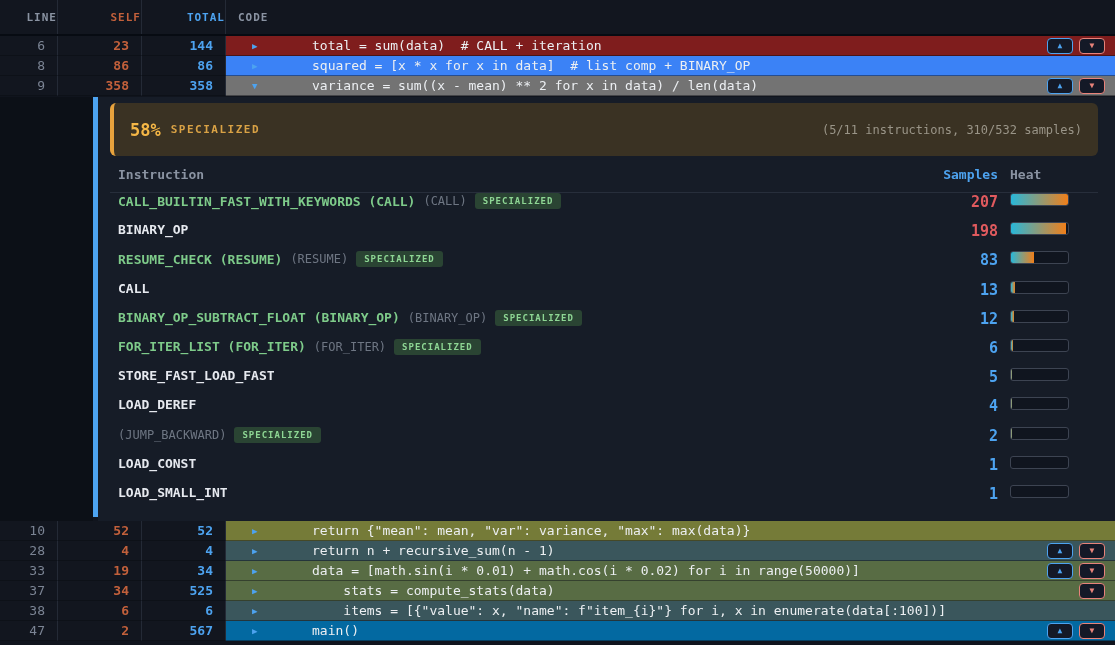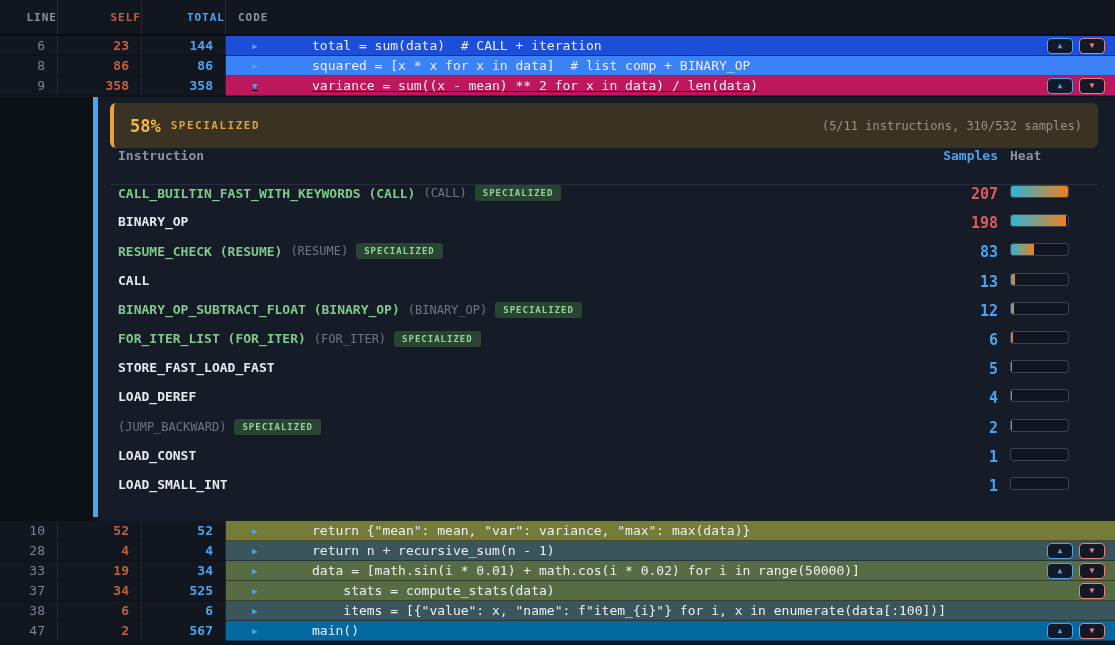--- a/index.html
+++ b/index.html
@@ -39,29 +39,29 @@
          font-family:"DejaVu Sans Mono", monospace; }
   .bup { border:1.5px solid var(--accent_blue); color:var(--accent_blue); }
   .bdn { border:1.5px solid var(--salmon); color:var(--salmon); }
 
   
   #panel { position:absolute; left:0; top:97px; width:1115px; height:424px; }
   .pleft { position:absolute; left:0; top:0; width:93px; height:424px; background:var(--panel_left); }
   .pbar  { position:absolute; left:93px; top:0; width:5px; height:420px; background:var(--accent_blue); }
   .pcontent { position:absolute; left:98px; top:0; width:1017px; height:424px; background:var(--panel_bg); }
 
-  .banner { margin:6px 17px 0 12px; height:45px; background:var(--banner_bg);
+  .banner { margin:6px 17px 0 12px; height:53px; background:var(--banner_bg);
             border-left:4px solid var(--banner_border); border-radius:6px;
             display:flex; align-items:center; padding:0 16px; }
   .pct { font-size:17px; font-weight:bold; color:var(--banner_pct); }
   .plabel { margin-left:10px; font-size:11px; font-weight:bold; letter-spacing:1.5px; color:var(--banner_label); }
   .pmeta { margin-left:auto; font-size:12px; color:var(--banner_meta); }
 
   .subtable { margin:0 17px 0 12px; }
-  .sthead { display:flex; height:37px; padding:0 29px 0 8px;
+  .sthead { display:flex; align-items:center; height:37px; padding:0 29px 0 8px;
             border-bottom:1px solid var(--divider); }
   .sth-name { flex:1; font-size:13px; font-weight:bold; color:var(--gray_text); }
   .sth-samples { width:70px; text-align:right; font-size:13px; font-weight:bold; color:var(--accent_blue); }
   .sth-heat { width:59px; margin-left:12px; font-size:13px; font-weight:bold; color:var(--gray_text); }
 
   .irow { display:flex; align-items:flex-start; height:29.2px; padding:0 29px 0 8px; }
   .iname { flex:1; display:flex; align-items:center; gap:8px; min-width:0; }
   .nm { font-size:13px; font-weight:bold; color:var(--white_name); white-space:nowrap; }
   .irow.spec .nm { color:var(--green_name); }
   .paren { font-size:12px; color:var(--paren_gray); white-space:nowrap; }
@@ -85,21 +85,21 @@
       <div class="th">LINE</div>
       <div class="th self-h">SELF</div>
       <div class="th total-h">TOTAL</div>
       <div class="th code-h">CODE</div>
     </div>
 
     <div class="crow">
       <div class="c line">6</div>
       <div class="c self">23</div>
       <div class="c total">144</div>
-      <div class="code" style="background: #1d4ed8;">
+      <div class="code" style="background: #7f1d1d;">
         <span class="tri tri-r"></span>
         <span class="codetext">total = sum(data)  # CALL + iteration</span>
         <span class="btns">
           <button class="btn bup">▲</button>
           <button class="btn bdn">▼</button>
         </span>
       </div>
     </div>
 
     <div class="crow">
@@ -109,21 +109,21 @@
       <div class="code" style="background: #3b82f6;">
         <span class="tri tri-r"></span>
         <span class="codetext">squared = [x * x for x in data]  # list comp + BINARY_OP</span>
       </div>
     </div>
 
     <div class="crow">
       <div class="c line">9</div>
       <div class="c self">358</div>
       <div class="c total">358</div>
-      <div class="code" style="background: #be185d; text-decoration: underline;">
+      <div class="code" style="background: #737373;">
         <span class="tri tri-d"></span>
         <span class="codetext">variance = sum((x - mean) ** 2 for x in data) / len(data)</span>
         <span class="btns">
           <button class="btn bup">▲</button>
           <button class="btn bdn">▼</button>
         </span>
       </div>
     </div>
   </div>
 

